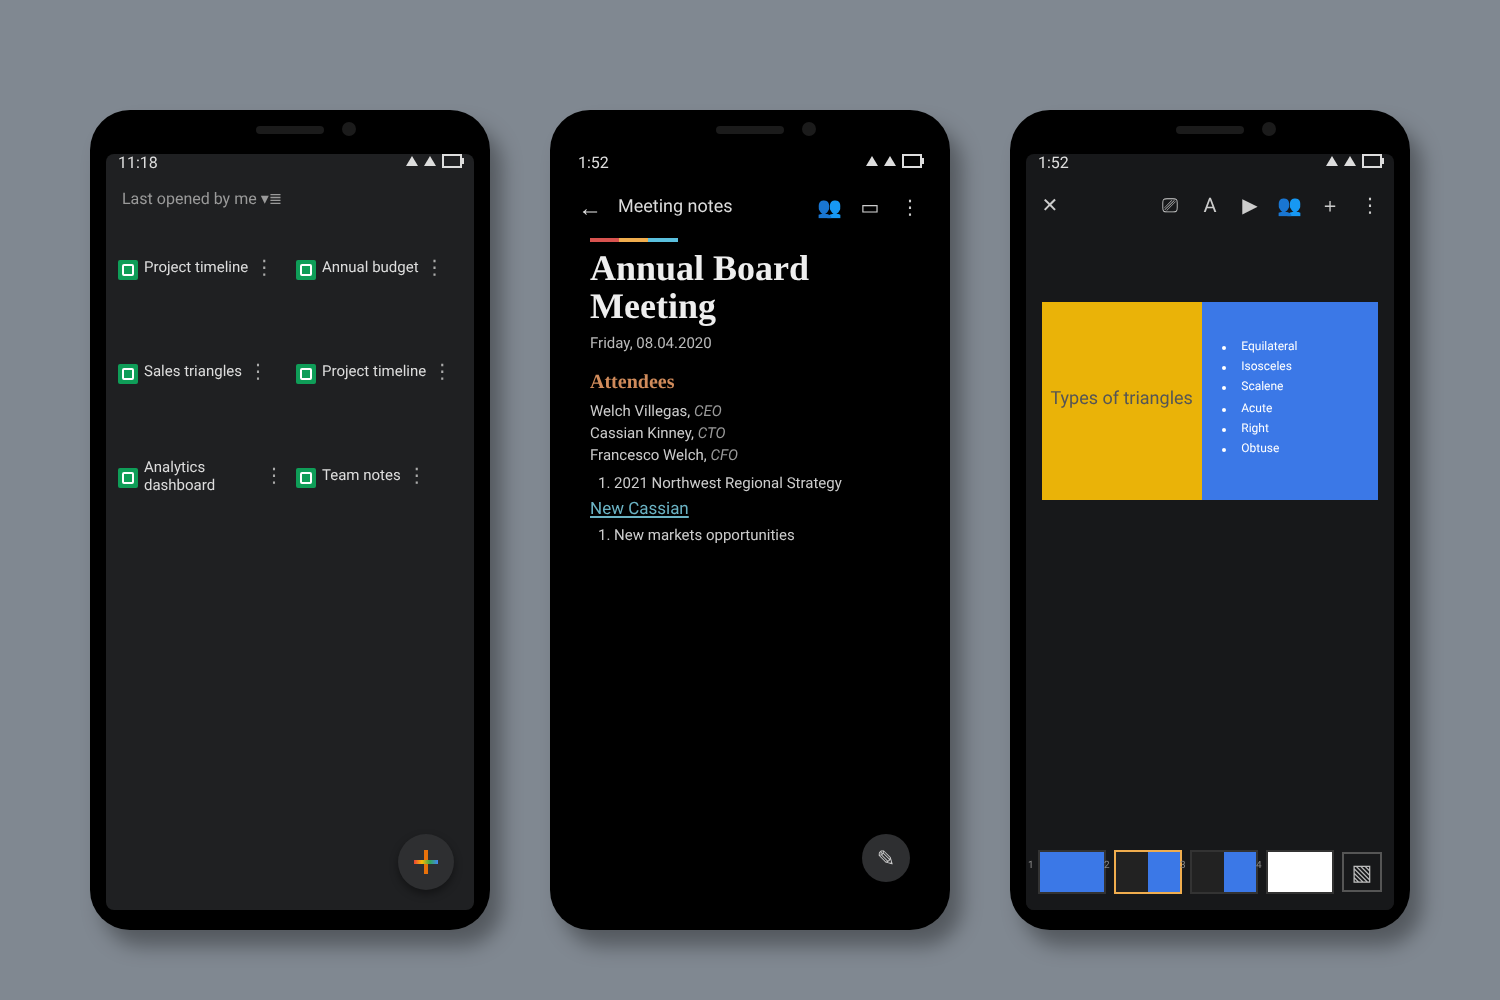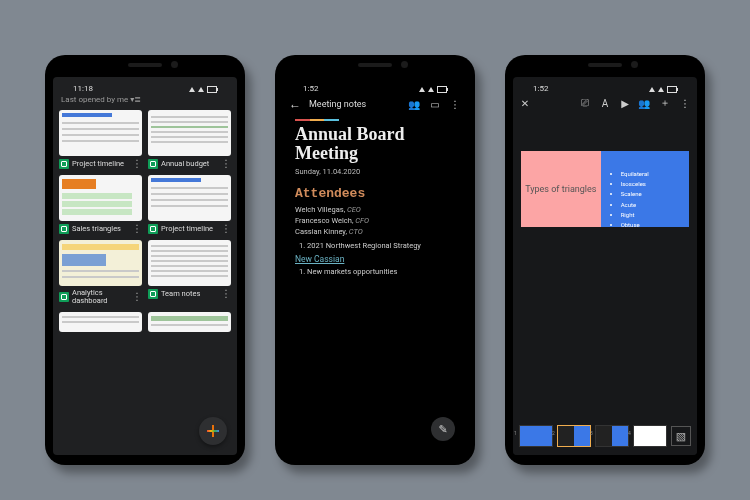--- a/index.html
+++ b/index.html
@@ -2,35 +2,35 @@
 <html><head>
 <meta charset="utf-8">
 <style>
   html,body{margin:0;padding:0;background:#808891;width:750px;height:500px;font-family:-apple-system,Roboto,Arial,sans-serif;overflow:hidden}
   .stage{display:flex;gap:30px;justify-content:center;align-items:flex-start;padding-top:55px}
   .phone{width:200px;height:410px;background:#000;border-radius:20px;position:relative;box-shadow:6px 8px 10px rgba(0,0,0,.35);overflow:hidden}
   .speaker{position:absolute;top:8px;left:50%;transform:translateX(-50%);width:34px;height:4px;background:#1b1b1b;border-radius:2px}
   .cam{position:absolute;top:6px;left:calc(50% + 26px);width:7px;height:7px;border-radius:50%;background:#1b1b1b}
   .screen{position:absolute;left:8px;right:8px;top:22px;bottom:10px;background:#1f2022;border-radius:4px;overflow:hidden;color:#e6e6e6;font-size:9px}
   
-  .status{display:flex;justify-content:space-between;align-items:flex-end;height:16px;padding:0 20px;font-size:8px;color:#ddd}
+  .status{display:flex;justify-content:space-between;align-items:flex-start;height:16px;padding:0 6px;font-size:8px;color:#ddd}
   .status .right{display:flex;gap:3px;align-items:center}
   .tri{width:0;height:0;border-left:3px solid transparent;border-right:3px solid transparent;border-bottom:5px solid #ddd;display:inline-block}
   .batt{width:8px;height:5px;border:1px solid #ddd;position:relative}
   .batt:after{content:"";position:absolute;right:-2px;top:1px;width:1px;height:3px;background:#ddd}
   
   .searchbar{display:flex;align-items:center;gap:5px;background:#2e2f31;margin:4px 6px;border-radius:4px;padding:4px 6px;font-size:9px;color:#9a9a9a}
   .avatar{width:14px;height:14px;border-radius:50%;background:#e8710a;margin-left:auto;display:flex;align-items:center;justify-content:center;color:#fff;font-size:8px}
   .folder-ic{width:12px;height:9px;background:#ccc;border-radius:1px;position:relative}
   .folder-ic:before{content:"";position:absolute;top:-2px;left:0;width:5px;height:2px;background:#ccc;border-radius:1px 1px 0 0}
   .hamb{display:flex;flex-direction:column;gap:1.5px}
   .hamb span{width:10px;height:1.5px;background:#ccc}
   .sortrow{display:flex;align-items:center;padding:2px 8px;font-size:8px;color:#9a9a9a}
   .grid{display:grid;grid-template-columns:1fr 1fr;gap:6px;padding:4px 6px;overflow:hidden}
-  .card{display:flex;flex-direction:column}
+  .card{display:flex;flex-direction:row}
   .thumb{height:46px;background:#f5f5f5;border-radius:3px;position:relative;overflow:hidden}
   .thumb .bar{position:absolute;left:3px;right:3px;height:2px;background:#c9c9c9}
   .thumb .hdr{position:absolute;top:3px;left:3px;right:30px;height:4px;background:#4478d8}
   .thumb.green .block{position:absolute;background:#c7e6c3}
   .thumb .y{background:#f5d57a!important}
   .caprow{display:flex;align-items:center;gap:3px;margin-top:3px}
   .doctype{width:10px;height:10px;background:#0f9d58;border-radius:1px;position:relative}
   .doctype:after{content:"";position:absolute;inset:2px;border:1px solid #fff;border-radius:1px}
   .caption{font-size:7.5px;color:#ddd;line-height:1.1;flex:1}
   .more{color:#aaa;font-size:10px;line-height:1}
@@ -41,30 +41,30 @@
   .plus:after{top:5px;left:0;height:2px;width:12px;background:linear-gradient(90deg,#ea4335,#fbbc04,#34a853,#4285f4)}
   
   .dochdr{display:flex;align-items:center;gap:8px;padding:4px 6px;font-size:9px;color:#ddd}
   .dochdr .back{font-size:12px}
   .dochdr .sp{flex:1}
   .ic{width:12px;height:12px;display:inline-flex;align-items:center;justify-content:center;color:#ccc;font-size:10px}
   .docbody{padding:4px 12px 0;color:#e9e5df;background:#000;flex:1}
   .accent{height:2px;width:44px;background:linear-gradient(90deg,#d9534f 33%,#f0ad4e 33% 66%,#5bc0de 66%);margin-bottom:4px}
   .h1{font-family:Georgia,serif;font-size:18px;line-height:1.05;margin:0 0 4px;color:#eee;font-weight:600}
   .date{font-size:7.5px;color:#bbb}
-  .h3{font-family:Liberation Mono, monospace;color:#d08b5b;font-size:13px;margin-top:10px;font-weight:600}
+  .h3{font-family:Liberation Serif, serif;color:#d08b5b;font-size:10px;margin-top:10px;font-weight:600}
   .names{font-size:7.5px;color:#ccc;line-height:1.5;margin-top:3px}
   .names i{color:#9a9a9a}
   .h4{color:#6bb3c4;font-size:8.5px;margin-top:4px;text-decoration:underline}
   .ol{font-size:7.5px;color:#ccc;margin:3px 0 0 4px}
   .editfab{position:absolute;right:12px;bottom:14px;width:24px;height:24px;border-radius:50%;background:#2e2f31;display:flex;align-items:center;justify-content:center;color:#ccc;font-size:11px;box-shadow:0 2px 4px rgba(0,0,0,.4)}
   
   .toolbar3{display:flex;align-items:center;gap:8px;padding:4px 6px;color:#ccc}
   .toolbar3 .sp{flex:1}
-  .slide{margin:38px 8px 0;height:76px;background:#fca5a5;display:flex;font-size:7px}
+  .slide{margin:38px 8px 0;height:99px;background:#eab308;display:flex;font-size:7px}
   .slide .left{flex:1.1;display:flex;align-items:center;justify-content:center;color:#555;text-align:center;font-size:9px;line-height:1.2}
   .slide .right{flex:1;background:#3b78e7;color:#fff;padding:18px 6px 6px 10px}
   .slide .right ul{margin:0;padding-left:10px;font-size:6px;line-height:1.7}
   .filmstrip{position:absolute;left:0;right:0;bottom:0;height:38px;background:#17181a;display:flex;align-items:center;gap:4px;padding:0 6px}
   .mini{width:32px;height:20px;background:#222;border:1px solid #333;position:relative;font-size:5px;color:#888}
   .mini.sel{border:1.5px solid #f0ad4e}
   .mini .half{position:absolute;right:0;top:0;bottom:0;width:50%;background:#3b78e7}
   .mini.full{background:#3b78e7}
   .mini .num{position:absolute;left:-6px;top:4px;color:#888}
   .addslide{width:18px;height:18px;border:1px solid #555;display:flex;align-items:center;justify-content:center;margin-left:auto;color:#bbb;font-size:11px}
@@ -219,26 +219,26 @@
       <span class="back">←</span>
       <span>Meeting notes</span>
       <span class="sp"></span>
       <span class="ic">👥</span>
       <span class="ic">▭</span>
       <span class="ic">⋮</span>
     </div>
     <div class="docbody">
       <div class="accent"></div>
       <div class="h1">Annual Board Meeting</div>
-      <div class="date">Sunday, 11.04.2020</div>
+      <div class="date">Friday, 08.04.2020</div>
       <div class="h3">Attendees</div>
       <div class="names">
         <div><span>Welch Villegas</span>, <i>CEO</i></div>
+        <div><span>Cassian Kinney</span>, <i>CTO</i></div>
         <div><span>Francesco Welch</span>, <i>CFO</i></div>
-        <div><span>Cassian Kinney</span>, <i>CTO</i></div>
       </div>
       <div class="ol">1.   2021 Northwest Regional Strategy</div>
       <div class="h4">New Cassian</div>
       <div class="ol">1.   New markets opportunities</div>
     </div>
     <div class="editfab">
           <span>✎</span>
         </div>
   </div>
 </div>

